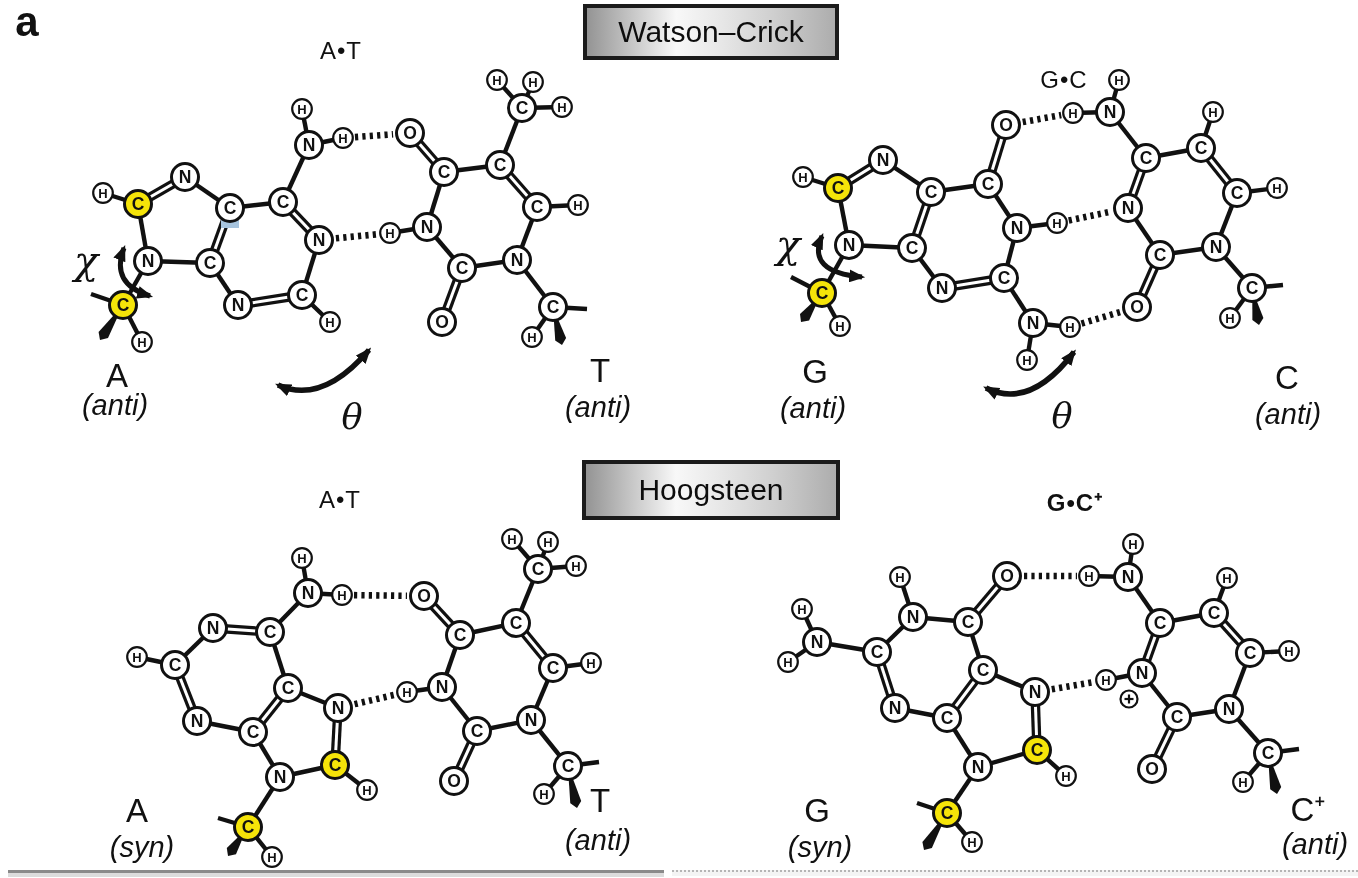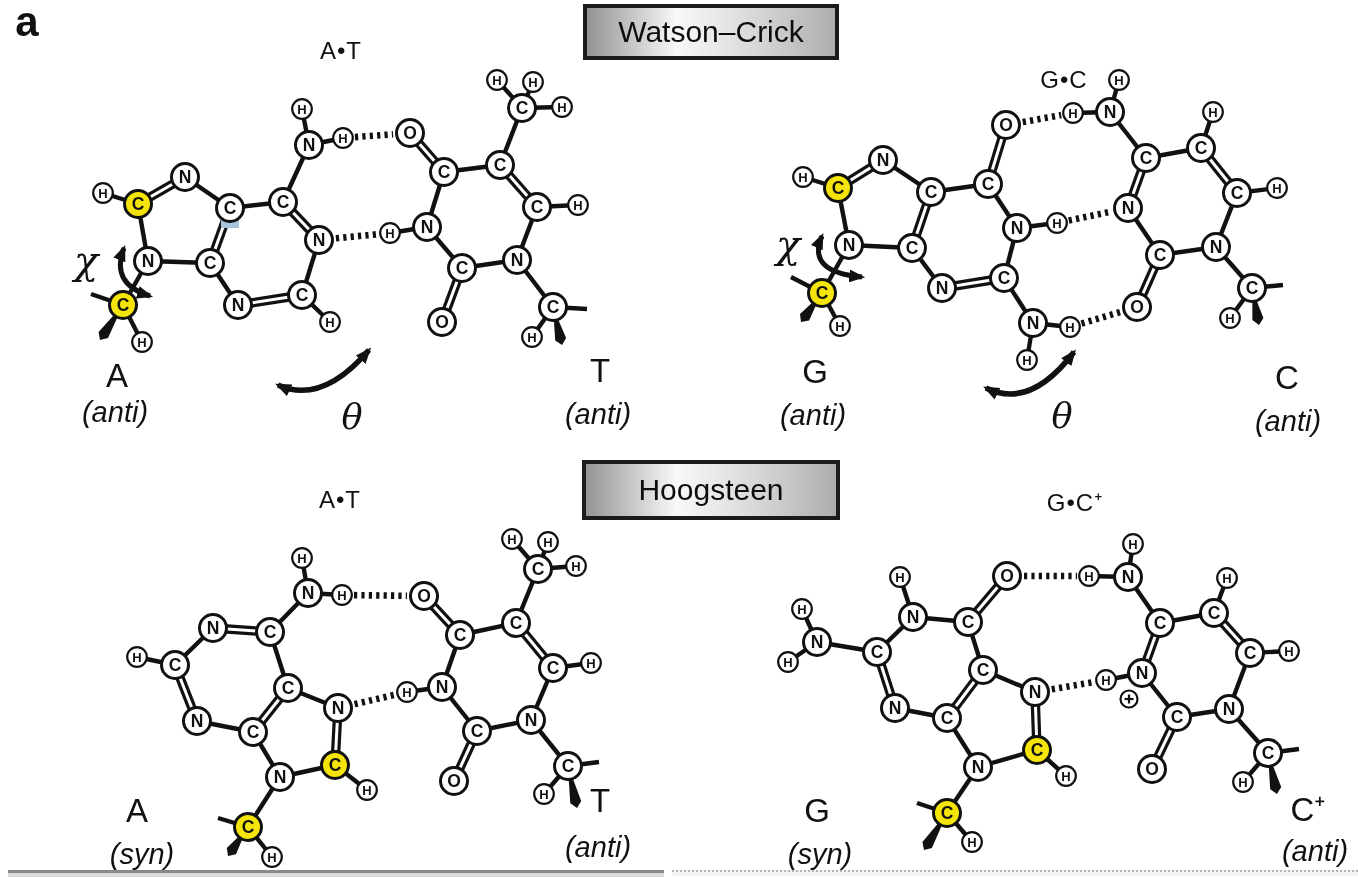--- a/index.html
+++ b/index.html
@@ -7,21 +7,21 @@
        font-family:"Liberation Sans",sans-serif;color:#111;}
   #mol{position:absolute;left:0;top:0;}
   .abs{position:absolute;transform:translate(-50%,-50%);white-space:nowrap;}
   .panel-label{font-size:42px;font-weight:bold;}
   .title-box{position:absolute;display:flex;align-items:center;justify-content:center;
     box-sizing:border-box;border:4px solid #1b1b1b;
     background:linear-gradient(90deg,#949494 0%,#f8f8f8 36%,#e6e6e6 55%,#cfcfcf 75%,#adadad 100%);
     font-size:30px;color:#0d0d0d;}
   .pair-label{font-size:24px;letter-spacing:1px;}
   .base-name{font-size:33px;}
-  .conf{font-size:29px;font-style:italic;margin-top:7px;}
+  .conf{font-size:29px;font-style:italic;}
   .greek{font-family:"DejaVu Serif",serif;font-style:italic;}
   .chi{font-size:40px;}
   .theta{font-size:35px;}
   .strip-left{position:absolute;left:8px;top:870px;width:656px;height:7px;
     background:#dcdcdc;border-top:3px solid #8a8a8a;box-sizing:border-box;}
   .strip-right{position:absolute;left:672px;top:870px;width:686px;height:6px;
     background:#f4f4f4;border-top:2px dotted #b5b5b5;box-sizing:border-box;}
 </style>
 </head>
 <body>
@@ -495,21 +495,21 @@
   <div class="title-box" style="left:582px;top:460px;width:258px;height:60px;">
     <span>Hoogsteen</span>
   </div>
   <div class="title-box" style="left:583px;top:4px;width:256px;height:56px;">
     <span>Watson–Crick</span>
   </div>
 
   <div class="abs pair-label" style="left:341px;top:51px;">A•T</div>
   <div class="abs pair-label" style="left:1064px;top:50px;margin-top:30px;">G•C</div>
   <div class="abs pair-label" style="left:340px;top:500px;">A•T</div>
-  <div class="abs pair-label" style="left:1075px;top:501px;">G•C⁺</div>
+  <div class="abs pair-label" style="left:1075px;top:501px;font-weight:bold;">G•C⁺</div>
 
   <div class="abs greek chi" style="left:86px;top:260px;">χ</div>
   <div class="abs greek theta" style="left:352px;top:417px;">θ</div>
   <div class="abs greek chi" style="left:788px;top:244px;">χ</div>
   <div class="abs greek theta" style="left:1062px;top:416px;">θ</div>
 
   <div class="abs base-name" style="left:117px;top:376px;">A</div>
   <div class="abs conf" style="left:115px;top:405px;">(anti)</div>
   <div class="abs base-name" style="left:600px;top:371px;">T</div>
   <div class="abs conf" style="left:598px;top:407px;">(anti)</div>

